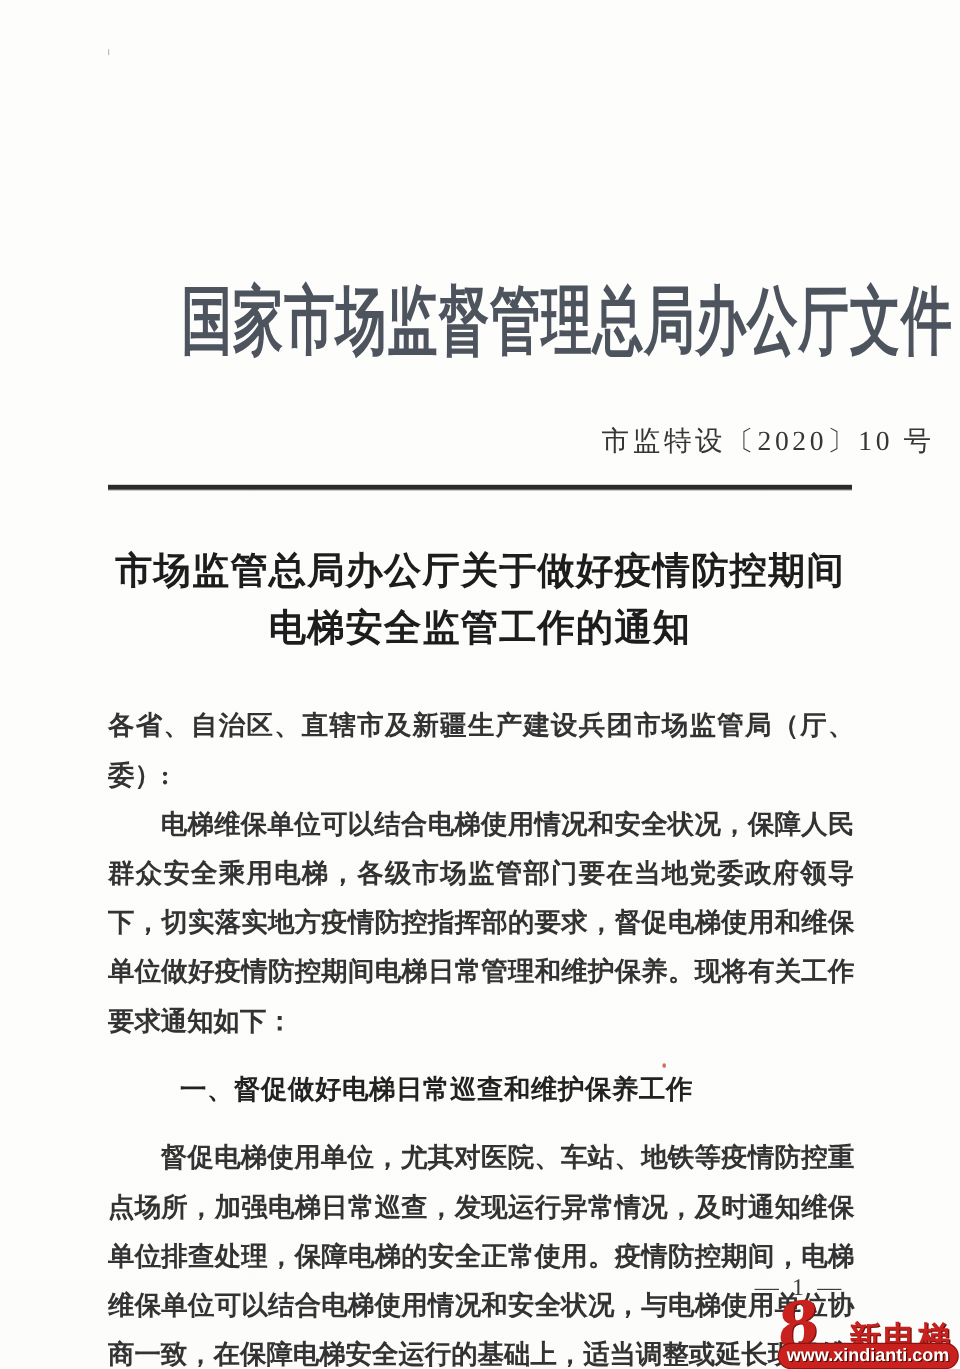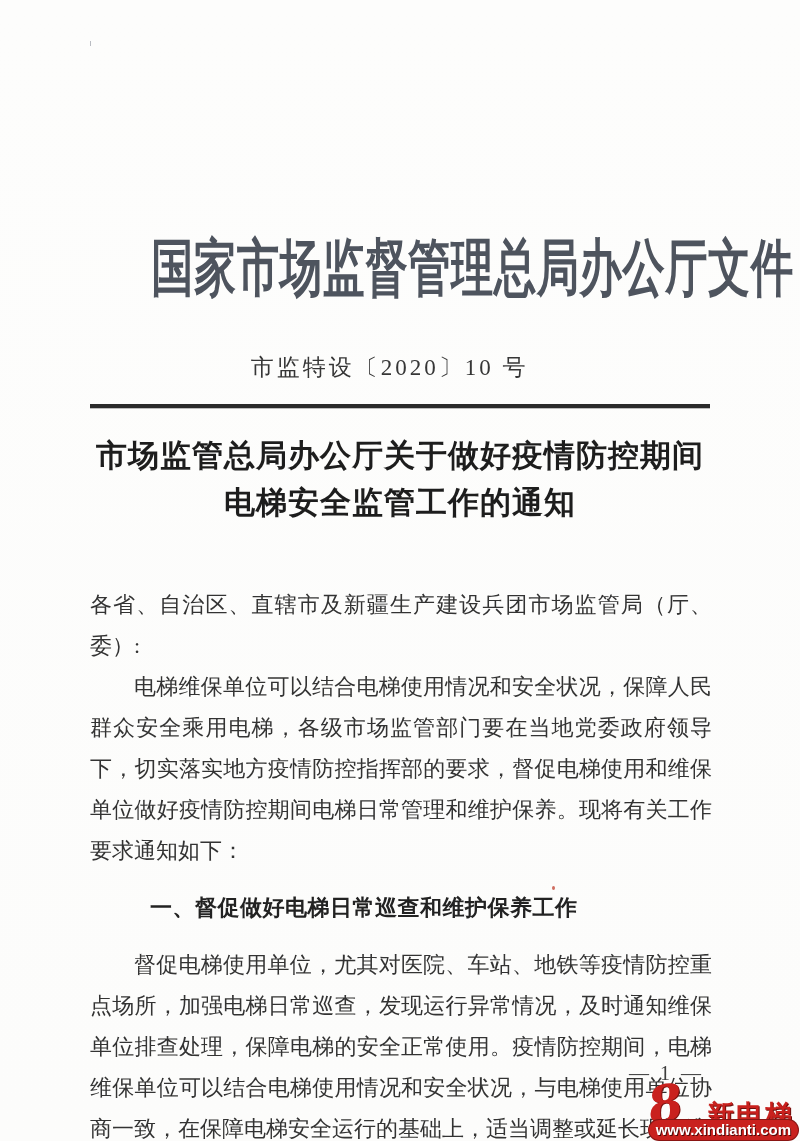--- a/index.html
+++ b/index.html
@@ -32,40 +32,40 @@
     display: inline-block;
     transform: scaleX(0.68);
     transform-origin: 50% 50%;
   }
 
   .doc-number {
     position: absolute;
     top: 352px;
     left: 0;
     width: 779px;
-    text-align: center;
+    text-align: right;
     font-size: 23px;
     letter-spacing: 3px;
     color: #363636;
   }
 
   .header-rule {
     position: absolute;
     top: 404px;
     left: 90px;
     width: 620px;
     height: 4px;
     background: #2b2b2b;
     box-shadow: 0 1px 0 rgba(0,0,0,0.25);
   }
 
   
   .notice-title {
     position: absolute;
-    top: 432px;
+    top: 452px;
     left: 0;
     width: 800px;
     text-align: center;
     font-weight: bold;
     font-size: 31px;
     line-height: 47px;
     color: #1d1d1d;
     letter-spacing: 1px;
   }
 
@@ -74,21 +74,21 @@
     position: absolute;
     top: 584px;
     left: 90px;
     width: 622px;
     font-size: 22px;
     line-height: 41px;
     color: #333333;
     text-align: justify;
     text-justify: inter-ideograph;
   }
-  .body-text p { margin: 0; text-indent: 2em; }
+  .body-text p { margin: 0; text-indent: 2em; font-weight: bold; }
   .body-text .salutation { margin: 0; text-indent: 0; }
   .body-text .section-heading {
     margin: 16px;
     text-indent: 2em;
     font-family: "Liberation Sans", "DejaVu Sans", sans-serif;
     font-weight: bold;
     color: #222222;
     letter-spacing: 0.5px;
   }
 

